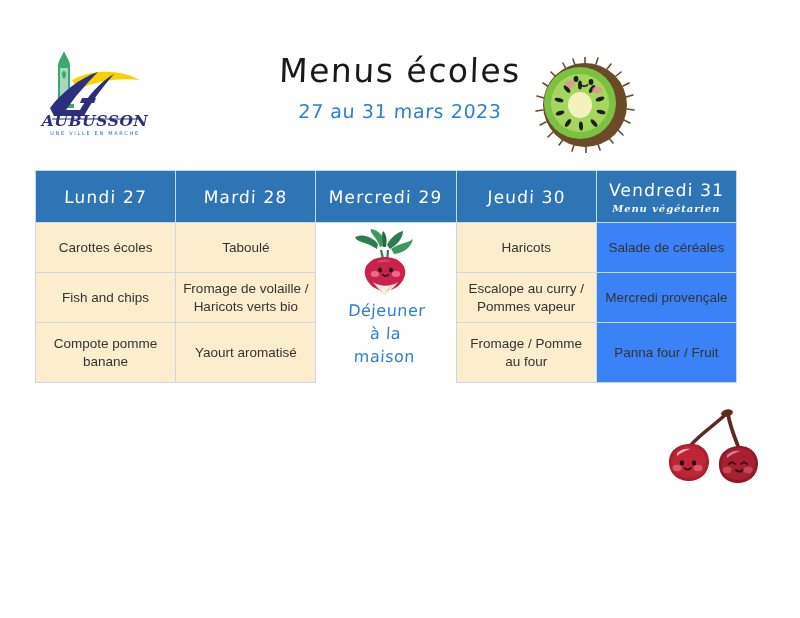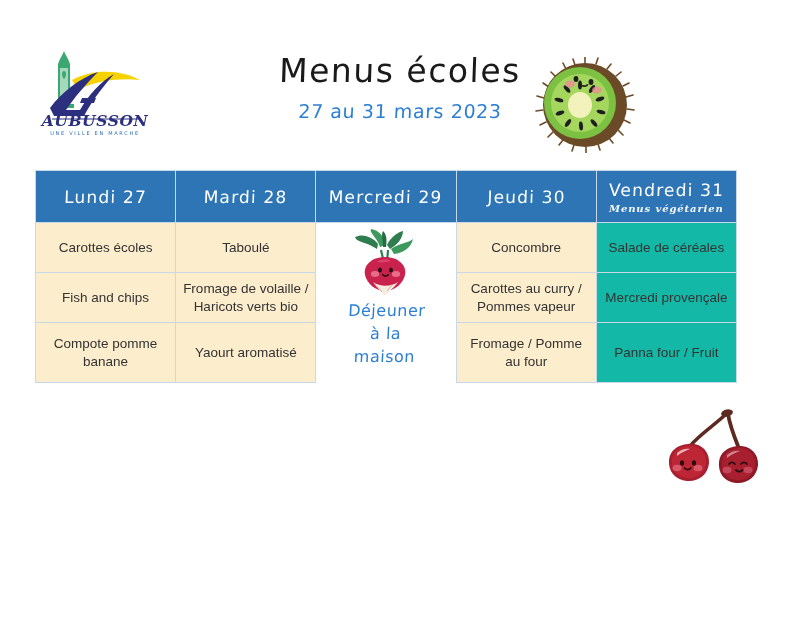--- a/index.html
+++ b/index.html
@@ -114,21 +114,21 @@
 
   tbody td {
     background: #fcedcd;
     color: #333333;
     font-size: 13.5px;
     line-height: 1.28;
     height: 50px;
   }
 
   tbody td.veg-col {
-    background: #14b8a6;
+    background: #3b82f6;
   }
 
   tbody td.home-col {
     background: #ffffff;
     border-left: 1px solid #c9d8e8;
     border-right: 1px solid #c9d8e8;
     border-top: none;
     border-bottom: none;
     padding: 4px 2px 10px 2px;
     vertical-align: top;
@@ -264,21 +264,21 @@
         <span class="day-label">Mardi 28</span>
       </th>
       <th>
         <span class="day-label">Mercredi 29</span>
       </th>
       <th>
         <span class="day-label">Jeudi 30</span>
       </th>
       <th>
         <span class="day-label">Vendredi 31</span>
-        <span class="veg-note">Menus végétarien</span>
+        <span class="veg-note">Menu végétarien</span>
       </th>
     </tr>
   </thead>
   <tbody>
 
     <tr>
       <td>Carottes écoles</td>
       <td>Taboulé</td>
       <td class="home-col" rowspan="3">
         <span class="radish">
@@ -303,28 +303,28 @@
             <ellipse cx="44" cy="41" rx="2" ry="2.6" fill="#2a1015"></ellipse>
             <path d="M35.5 45.5 q3 3.2 6 0" stroke="#2a1015" stroke-width="1.6" fill="none" stroke-linecap="round"></path>
           </svg>
         </span>
         <div class="home-text">
           <div>Déjeuner</div>
           <div>à la</div>
           <div>maison</div>
         </div>
       </td>
-      <td>Concombre</td>
+      <td>Haricots</td>
       <td class="veg-col">Salade de céréales</td>
     </tr>
 
     <tr>
       <td>Fish and chips</td>
       <td>Fromage de volaille / Haricots verts bio</td>
-      <td>Carottes au curry / Pommes vapeur</td>
+      <td>Escalope au curry / Pommes vapeur</td>
       <td class="veg-col">Mercredi provençale</td>
     </tr>
 
     <tr>
       <td>Compote pomme banane</td>
       <td>Yaourt aromatisé</td>
       <td>Fromage / Pomme au four</td>
       <td class="veg-col">Panna four / Fruit</td>
     </tr>
 

